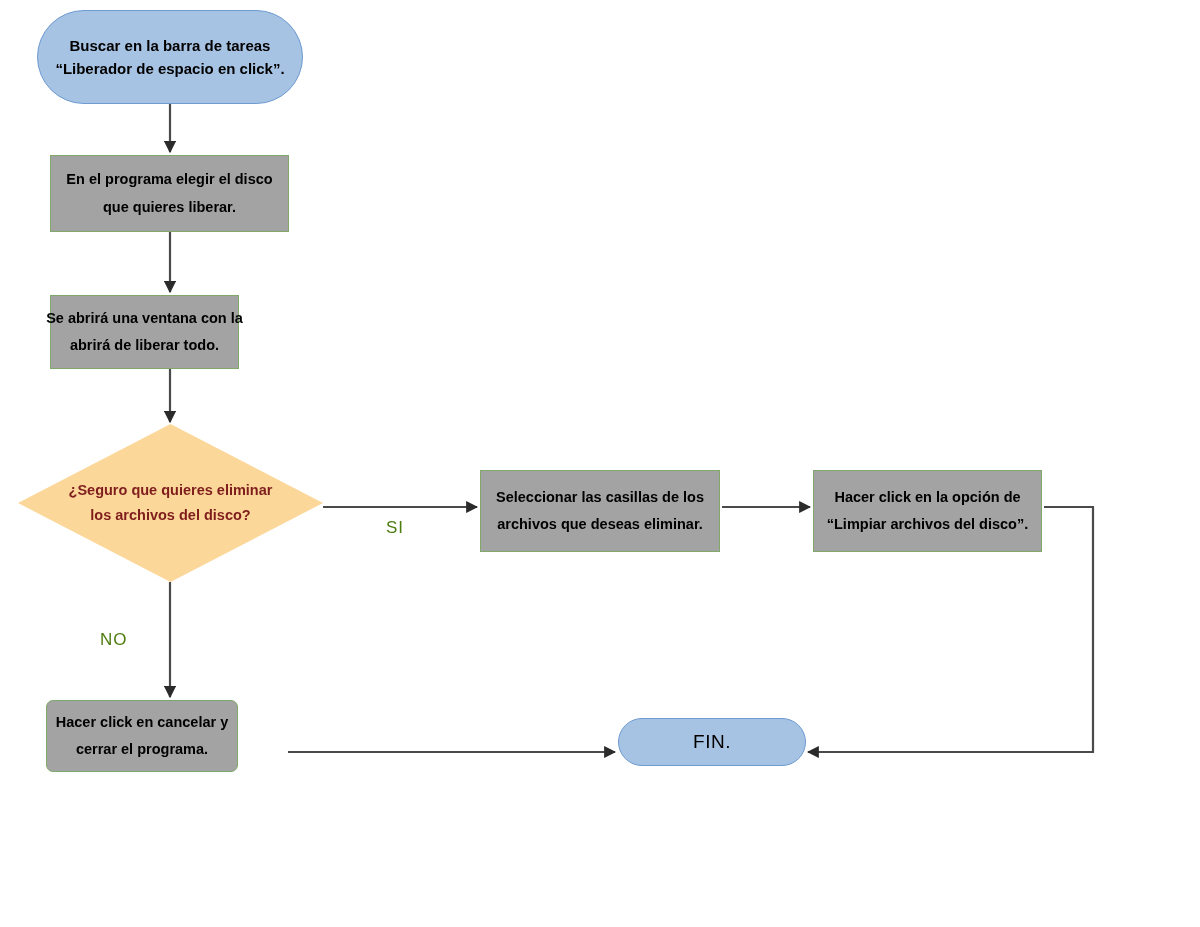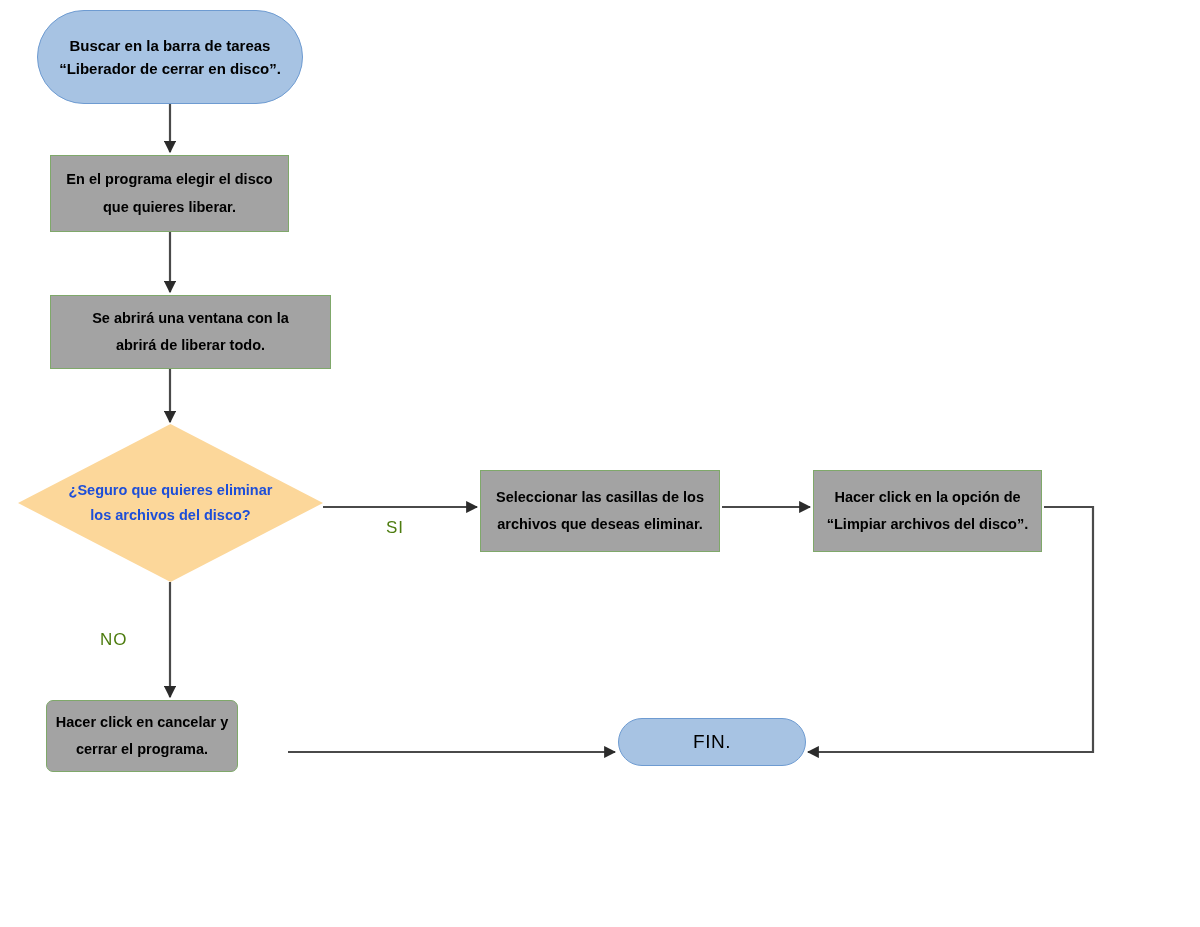--- a/index.html
+++ b/index.html
@@ -78,21 +78,21 @@
     background: #FCD79A;
     clip-path: polygon(50% 0%, 100% 50%, 50% 100%, 0% 50%);
     z-index: 0;
   }
   .decision .diamond-text {
     position: relative;
     z-index: 1;
     font-weight: bold;
     font-size: 14.5px;
     line-height: 1.05;
-    color: #1d4ed8;
+    color: #7f1d1d;
   }
   .decision .diamond-text .line { margin: 9px 0; }
   
   .edge-label {
     position: absolute;
     color: #4d7c0f;
     font-size: 17px;
     letter-spacing: 1px;
     z-index: 3;
     white-space: nowrap;
@@ -117,29 +117,29 @@
       <path d="M 323 507 L 477 507"></path>
       <path d="M 722 507 L 810 507"></path>
       <path d="M 170 582 L 170 697"></path>
       <path d="M 288 752 L 615 752"></path>
       <path d="M 1044 507 L 1093 507 L 1093 752 L 808 752"></path>
     </g>
   </svg>
 
   <div class="node terminator start" style="left:37px; top:10px; width:266px; height:94px;">
     <span class="line">Buscar en la barra de tareas</span>
-    <span class="line">“Liberador de cerrar en disco”.</span>
+    <span class="line">“Liberador de espacio en click”.</span>
   </div>
 
   <div class="node process" style="left:50px; top:155px; width:239px; height:77px;">
     <span class="line">En el programa elegir el disco</span>
     <span class="line">que quieres liberar.</span>
   </div>
 
-  <div class="node process" style="left:50px; top:295px; width:281px; height:74px;">
+  <div class="node process" style="left:50px; top:295px; width:189px; height:74px;">
     <span class="line">Se abrirá una ventana con la</span>
     <span class="line">abrirá de liberar todo.</span>
   </div>
 
   <div class="node decision" style="left:18px; top:424px; width:305px; height:158px;">
     <span class="diamond-shape"></span>
     <span class="diamond-text">
       <span class="line">¿Seguro que quieres eliminar</span>
       <span class="line">los archivos del disco?</span>
     </span>

